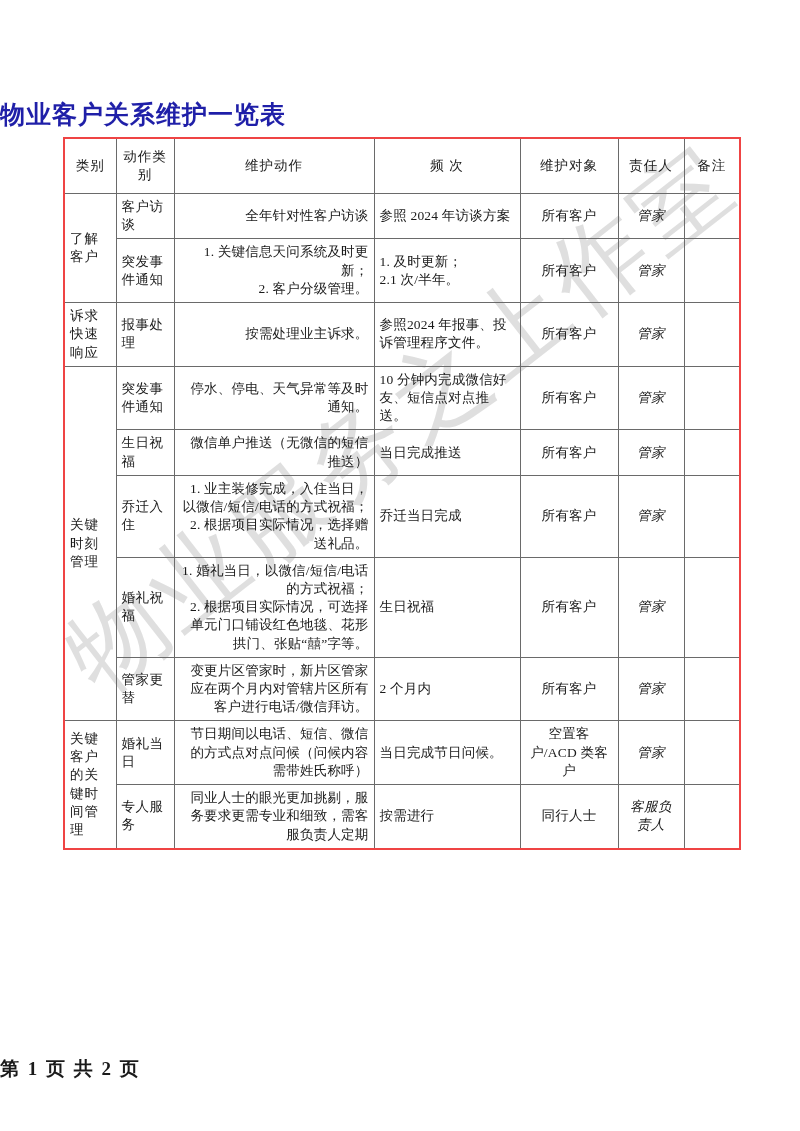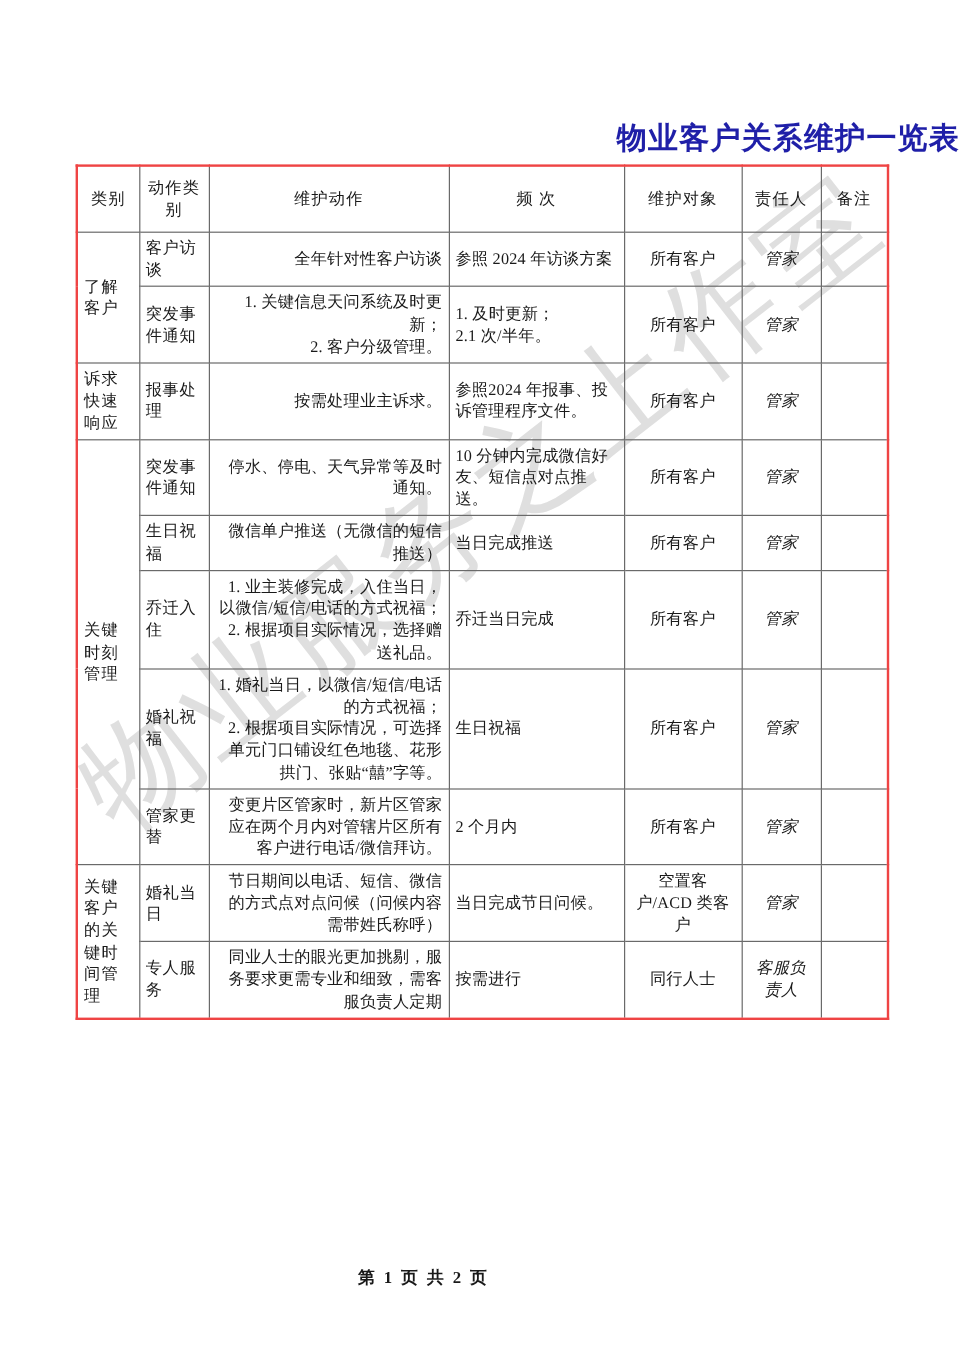--- a/index.html
+++ b/index.html
@@ -48,21 +48,21 @@
     transform-origin: 0 50%;
     font-weight: 400;
   }
 
   
   .doc-title {
     position: absolute;
     left: 0;
     top: 98px;
     width: 800px;
-    text-align: right;
+    text-align: left;
     font-size: 25px;
     font-weight: bold;
     letter-spacing: 1px;
     color: #1f1fa8;
     font-family: "Liberation Serif", "DejaVu Serif", serif;
     z-index: 10;
   }
 
   
   .table-wrap {
@@ -134,22 +134,22 @@
     font-style: italic;
   }
   td.note-cell { text-align: center; }
 
   
   .footer {
     position: absolute;
     left: 0;
     top: 1056px;
     width: 706px;
-    text-align: center;
-    font-size: 14px;
+    text-align: left;
+    font-size: 19px;
     font-weight: bold;
     letter-spacing: 2px;
     color: #1a1a1a;
     z-index: 10;
   }
 </style>
 </head>
 <body>
 
 <div class="page">

